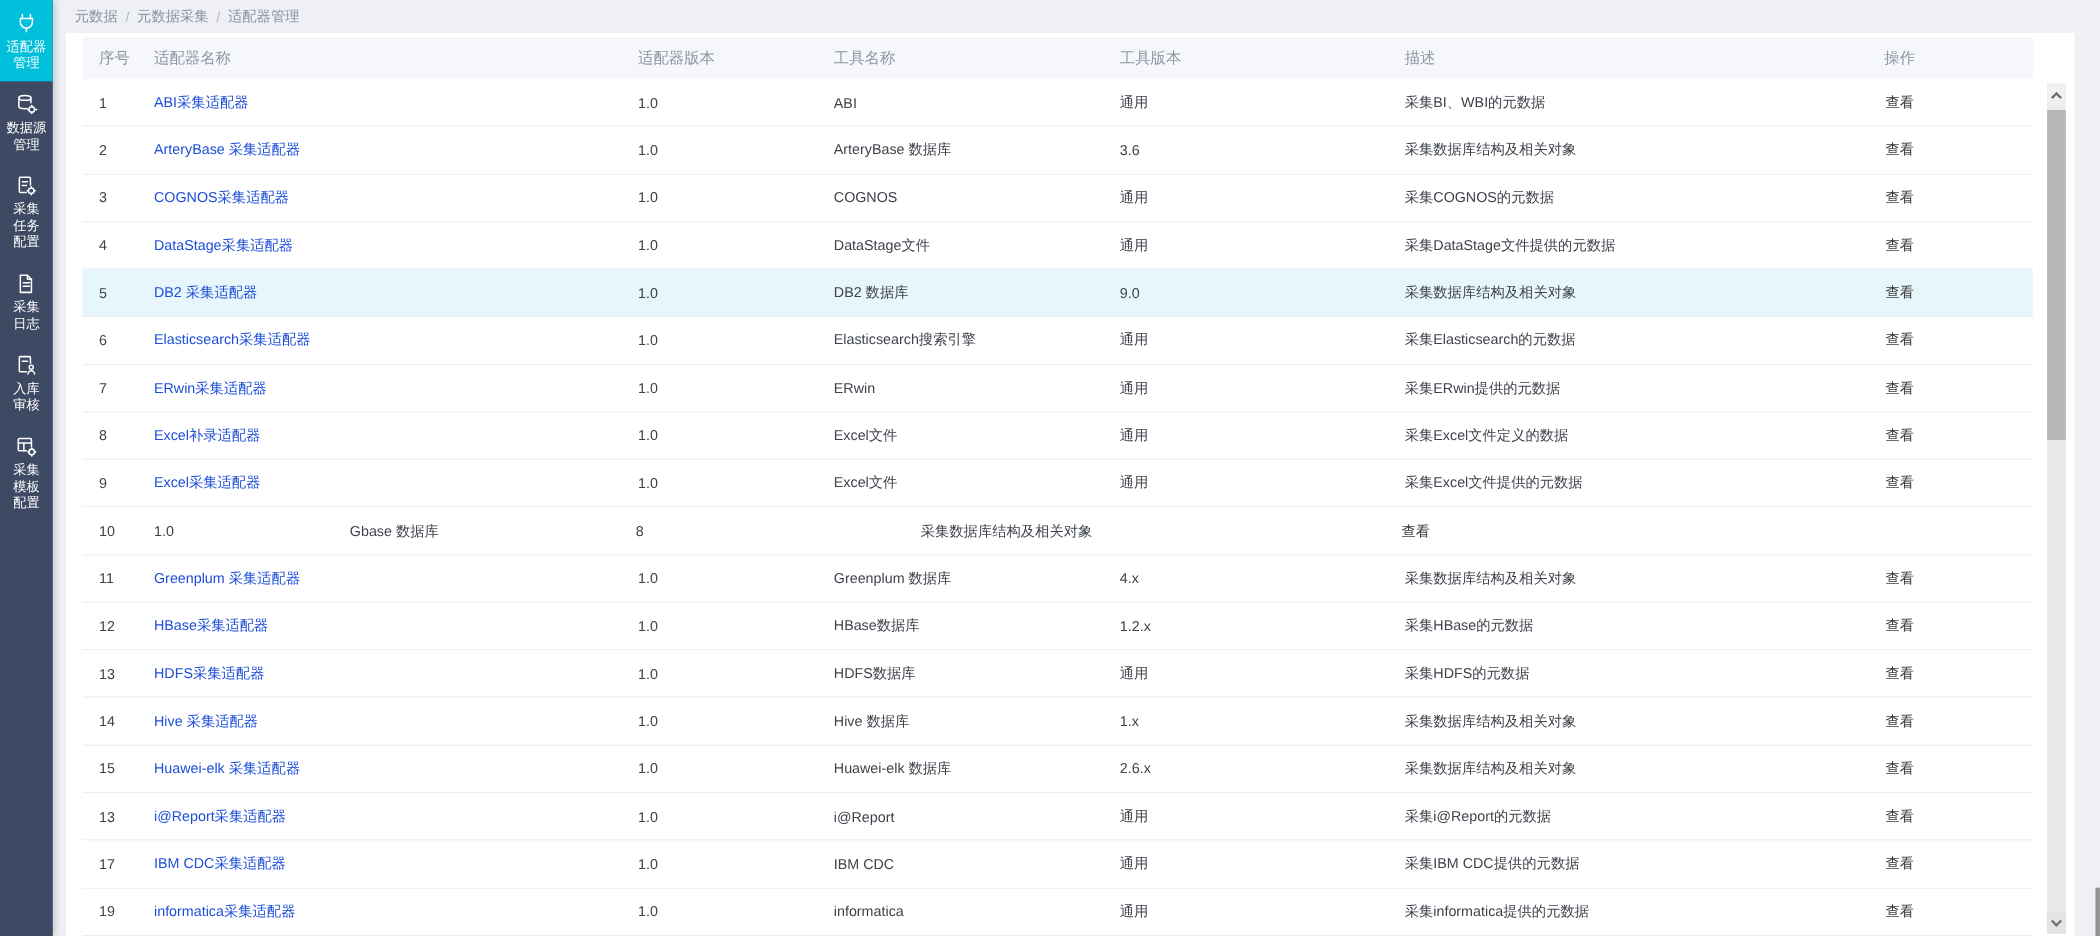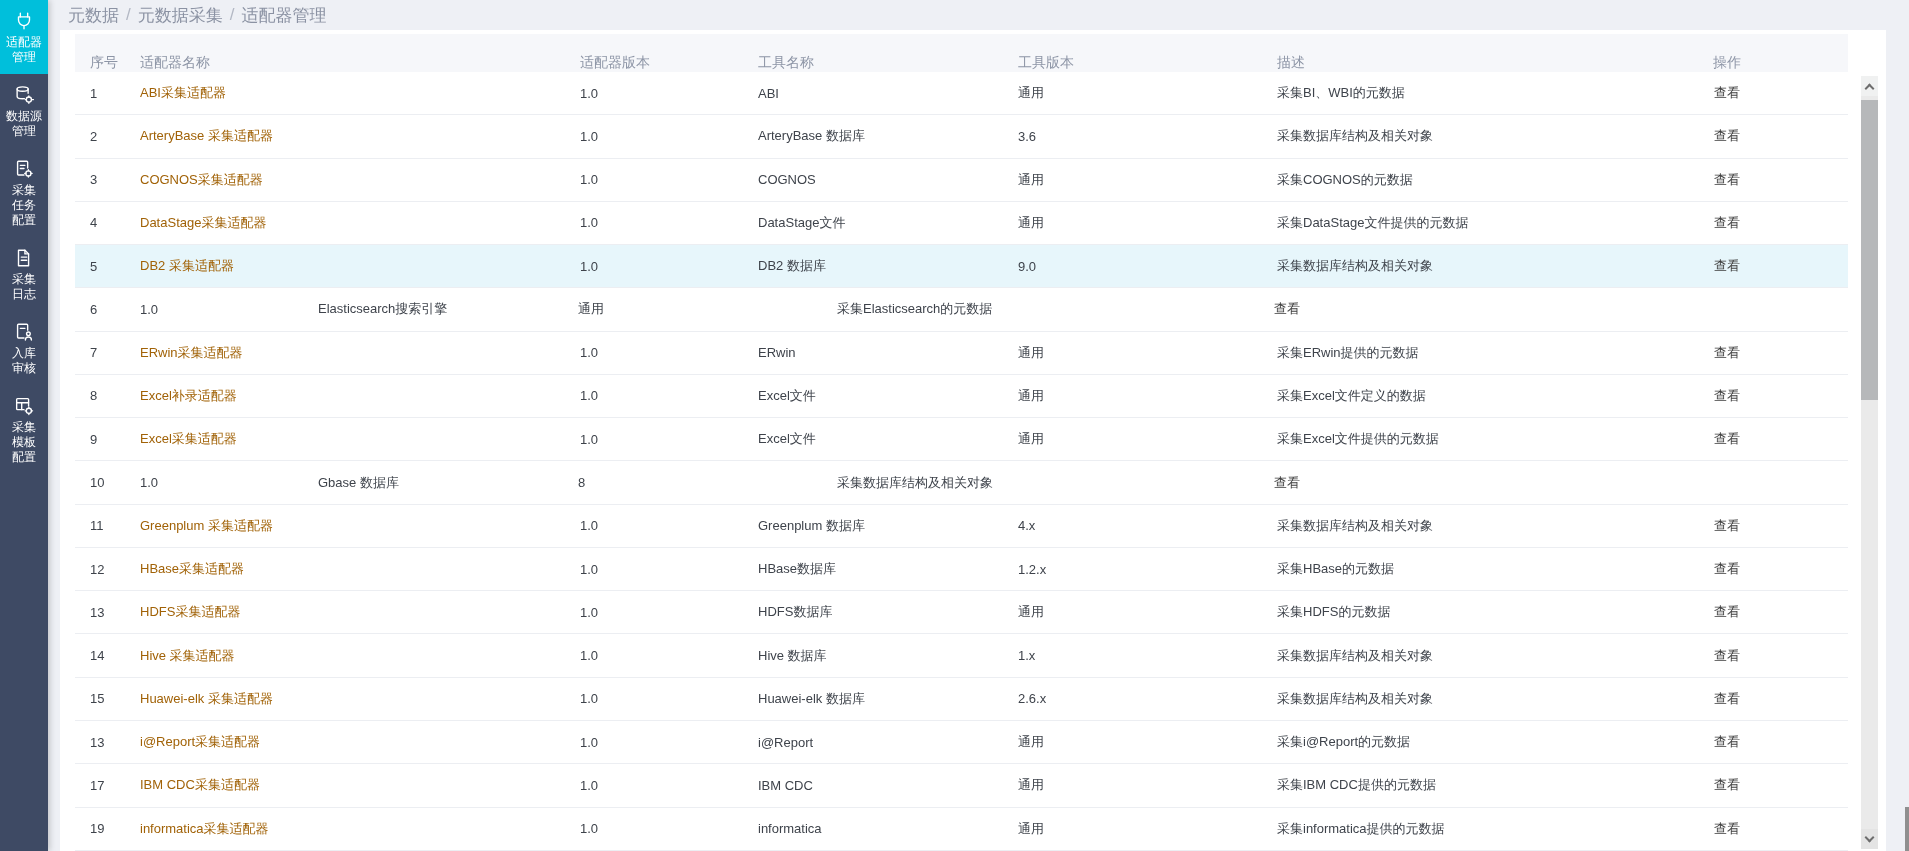--- a/index.html
+++ b/index.html
@@ -13,38 +13,38 @@
                padding:10px 0 9px; color:#fff; cursor:pointer; }
   .side-item.active { background:#00bfdb; }
   .side-item .icon { width:22px; height:22px; margin-bottom:3px; }
   .side-item .icon svg { width:22px; height:22px; stroke:#fff; fill:none;
                          stroke-width:1.5; stroke-linecap:round; stroke-linejoin:round; }
   .side-item .lbl { font-size:12px; line-height:15px; text-align:center; white-space:pre-line; }
 
   
   .main { position:absolute; left:48px; top:0; right:0; bottom:0; }
   .breadcrumb { height:30px; display:flex; align-items:center; padding-left:20px;
-                font-size:17px; color:#8b92a3; }
+                font-size:13px; color:#8b92a3; }
   .breadcrumb .crumb { cursor:pointer; }
   .breadcrumb .sep { margin:0 7px; color:#b3b8c4; }
 
   .card { position:absolute; left:12px; top:30px; width:1826px; height:821px; background:#fff; }
 
   
   .thead { margin:4px 0 0 15px; width:1773px; height:38px; background:#f6f7fa;
-           display:flex; align-items:flex-end; color:#8d95a6; font-size:14px; }
+           display:flex; align-items:center; color:#8d95a6; font-size:14px; }
   .tbody { margin-left:15px; width:1773px; }
   .tr { display:flex; align-items:center; height:43.28px;
         border-bottom:1px solid #eceef2; font-size:13px; color:#3e434b; }
   .tr.highlight { background:#e7f6fb; }
   .td,.th { padding-left:15px; overflow:hidden; white-space:nowrap; }
   .c-idx{width:50px} .c-name{width:440px} .c-ver{width:178px} .c-tool{width:260px}
   .c-toolver{width:259px} .c-desc{width:344px}
   .c-op{width:242px; padding-left:0; text-align:center;}
-  a.link { color:#a16207; text-decoration:none; cursor:pointer; }
+  a.link { color:#1d4ed8; text-decoration:none; cursor:pointer; }
   a.view { color:#404040; }
 
   
   .scrollbar { position:absolute; top:46px; right:8px; width:17px; bottom:2px; background:#eaeaea; }
   .sb-btn { position:absolute; left:0; width:17px; height:20px; background:#f0f1f1;
             display:flex; align-items:center; justify-content:center; cursor:pointer; }
   .sb-up{top:0} .sb-down{bottom:0; background:#e4e4e4;}
   .chev { width:7px; height:7px; border-left:2px solid #6d6d6d; border-top:2px solid #6d6d6d; }
   .chev.up{ transform:translateY(2px) rotate(45deg); }
   .chev.down{ transform:translateY(-2px) rotate(225deg); }
@@ -195,20 +195,21 @@
     <div class="td c-idx">5</div>
     <div class="td c-name"><a class="link">DB2 采集适配器</a></div>
     <div class="td c-ver">1.0</div>
     <div class="td c-tool">DB2 数据库</div>
     <div class="td c-toolver">9.0</div>
     <div class="td c-desc">采集数据库结构及相关对象</div>
     <div class="td c-op"><a class="link view">查看</a></div>
   </div>
         <div class="tr">
     <div class="td c-idx">6</div>
+    <div class="td c-name"><a class="link">Elasticsearch采集适配器</a></div>
     <div class="td c-ver">1.0</div>
     <div class="td c-tool">Elasticsearch搜索引擎</div>
     <div class="td c-toolver">通用</div>
     <div class="td c-desc">采集Elasticsearch的元数据</div>
     <div class="td c-op"><a class="link view">查看</a></div>
   </div>
         <div class="tr">
     <div class="td c-idx">7</div>
     <div class="td c-name"><a class="link">ERwin采集适配器</a></div>
     <div class="td c-ver">1.0</div>

